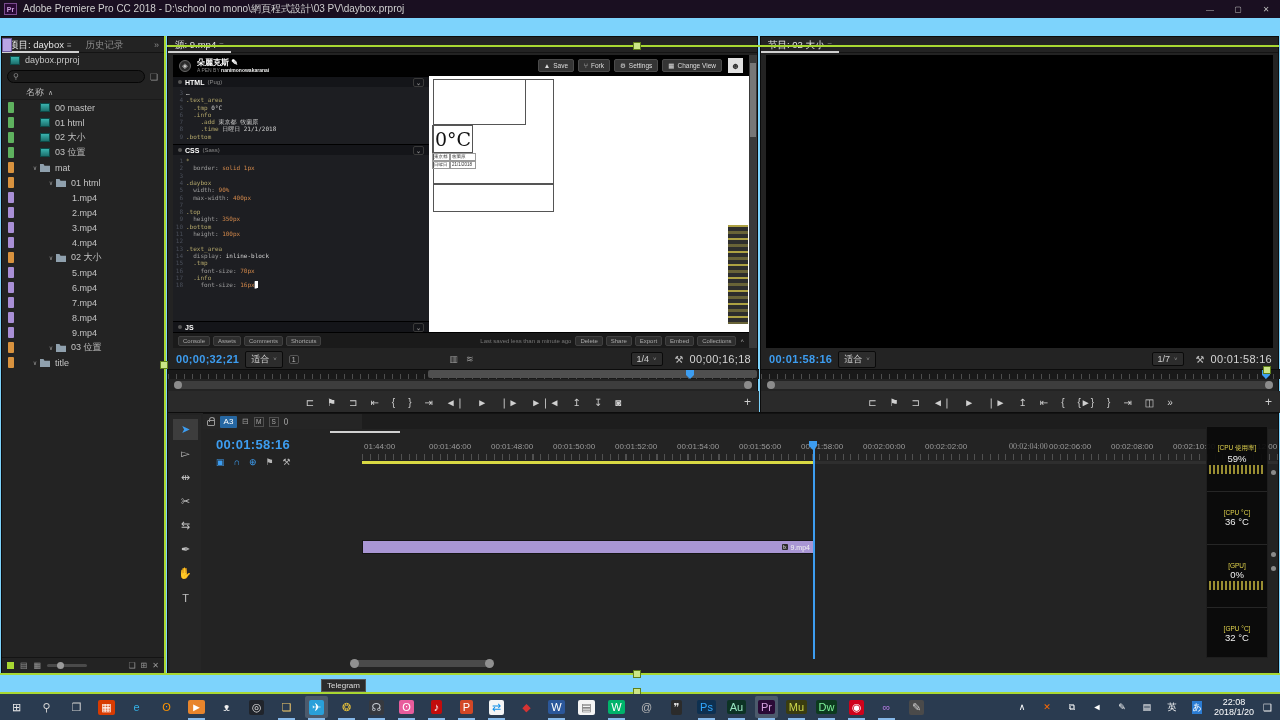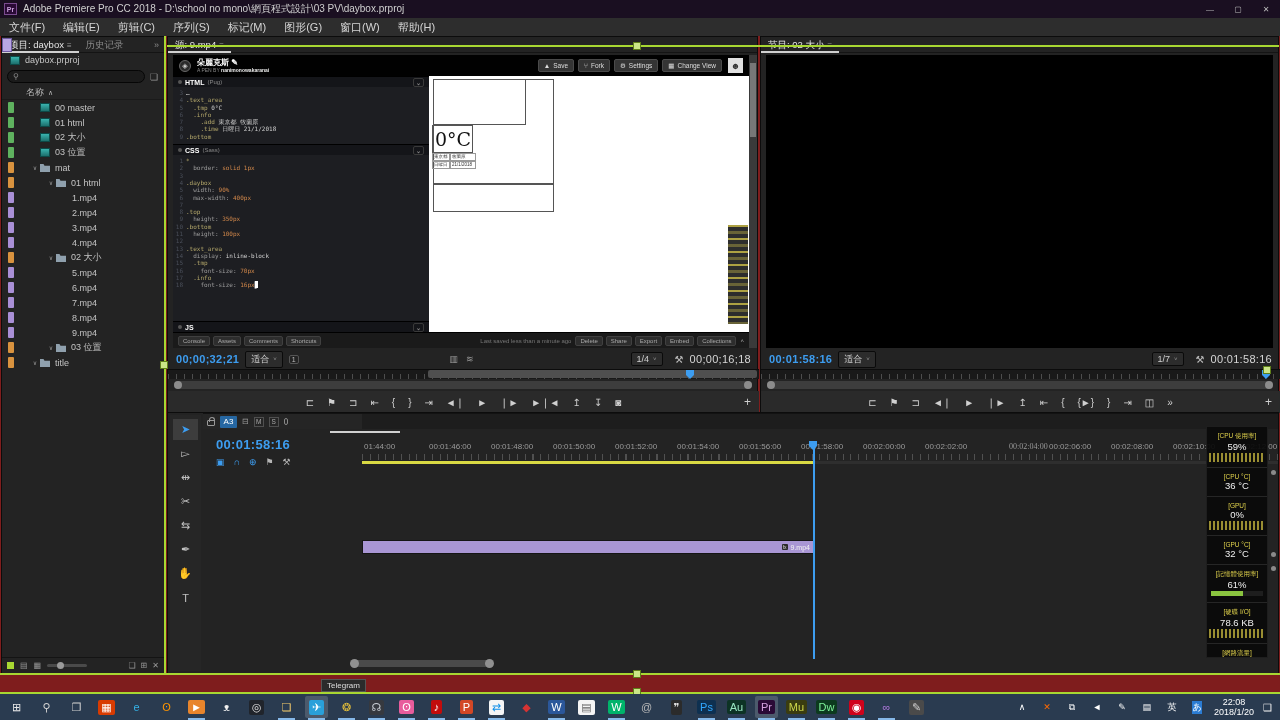--- a/index.html
+++ b/index.html
@@ -1,17 +1,17 @@
 <!DOCTYPE html>
 <html><head>
 <meta charset="utf-8">
 <style>
 *{margin:0;padding:0;box-sizing:border-box}
 body{background:#000}
-#app{position:relative;width:1280px;height:720px;background:#7f1d1d;font-family:"Liberation Sans",sans-serif;overflow:hidden;color:#c8c8c8}
+#app{position:relative;width:1280px;height:720px;background:#7dd3fc;font-family:"Liberation Sans",sans-serif;overflow:hidden;color:#c8c8c8}
 .abs{position:absolute}
 
 #titlebar{left:0;top:0;width:1280px;height:18px;background:#1a0f21;display:flex;align-items:center;font-size:10px;color:#cfcfcf}
 .pr-logo{width:13px;height:12px;background:#2a0a36;color:#c9a0dc;font-size:7px;font-weight:bold;display:flex;align-items:center;justify-content:center;margin:0 6px 0 4px;border:1px solid #7a4b8f}
 .win-btns{margin-left:auto;display:flex}
 .win-btn{width:28px;height:18px;display:flex;align-items:center;justify-content:center;font-size:8px;color:#bbb}
 
 #menubar{left:0;top:18px;width:1280px;height:18px;background:#2d2d2d;display:flex;font-size:11px;color:#d5d5d5}
 .menu-item{padding:0 9px;line-height:18px}
 
@@ -105,21 +105,21 @@
 .eye{width:9px;height:6px;border:1px solid #aaa;border-radius:50%;position:relative;flex:none}
 .eye::after{content:"";position:absolute;left:2.5px;top:1px;width:2px;height:2px;border-radius:50%;background:#aaa}
 .mic{width:4px;height:7px;border:1px solid #888;border-radius:2px;flex:none}
 .clip{position:absolute;left:0;top:1px;height:14px;background:#a996d4;border:1px solid #151515;display:flex;align-items:center;justify-content:flex-end;gap:3px;padding-right:3px;font-size:7px;color:#f2f2f2}
 .fxbox{background:#2b2b2b;border-radius:1px;font-size:5px;color:#ddd;padding:0 1px}
 .playhead{position:absolute;width:2px;background:#3d9df0}
 .tl-scroll{position:absolute;height:7px;background:#4a4a4a;border-radius:4px}
 .tl-scroll i{position:absolute;top:-1px;width:9px;height:9px;border-radius:50%;background:#909090}
 
 #sysmon{position:absolute;left:1206px;top:426px;width:62px;height:232px;background:rgba(10,10,10,.93);border:1px solid #1e1e1e;font-size:6.5px;overflow:hidden}
-.sm-sec{border-bottom:1px solid #262626;padding:5px 2px;text-align:center}
+.sm-sec{border-bottom:1px solid #262626;padding:17px 2px;text-align:center}
 .sm-label{color:#e3d44d;white-space:nowrap}
 .sm-val{color:#efefef;font-size:9.5px}
 .sm-graph{display:none;height:9px;margin-top:1px;background:repeating-linear-gradient(90deg,#c9b93f 0 2px,transparent 2px 4px);opacity:.75}
 .g1 .sm-graph{display:block}
 .sm-bar{display:none;height:5px;background:#1e1e1e;margin:1px 2px;position:relative}
 .sm-bar i{position:absolute;left:0;top:0;bottom:0;background:#8ac43f}
 .b1 .sm-bar{display:block}
 .smdot{position:absolute;width:5px;height:5px;border-radius:50%;background:#8a8a8a}
 
 .gline{position:absolute;background:#a8d732;z-index:50}
@@ -143,31 +143,20 @@
   <div id="titlebar" class="abs">
     <span class="pr-logo">Pr</span>
     <span>Adobe Premiere Pro CC 2018 - D:\school no mono\網頁程式設計\03 PV\daybox.prproj</span>
     <span class="win-btns">
       <span class="win-btn">—</span>
       <span class="win-btn">▢</span>
       <span class="win-btn">✕</span>
     </span>
   </div>
 
-  <div id="menubar" class="abs">
-
-  <span class="menu-item">文件(F)</span>
-      <span class="menu-item">编辑(E)</span>
-      <span class="menu-item">剪辑(C)</span>
-      <span class="menu-item">序列(S)</span>
-      <span class="menu-item">标记(M)</span>
-      <span class="menu-item">图形(G)</span>
-      <span class="menu-item">窗口(W)</span>
-      <span class="menu-item">帮助(H)</span>
-    </div>
 
   <div class="panel" id="projpanel" style="left:1px;top:36px;width:164px;height:638px">
     <div class="ptabs">
       <span class="ptab on"><span>项目: daybox</span><span class="ham">≡</span></span>
       <span class="ptab">历史记录</span>
       <span style="margin-left:auto;padding-right:5px;font-size:9px">»</span>
     </div>
     <div class="proj-row" style="height:14px">
       <span class="ic seq" style="margin-left:2px"></span>
       <span>daybox.prproj</span>

